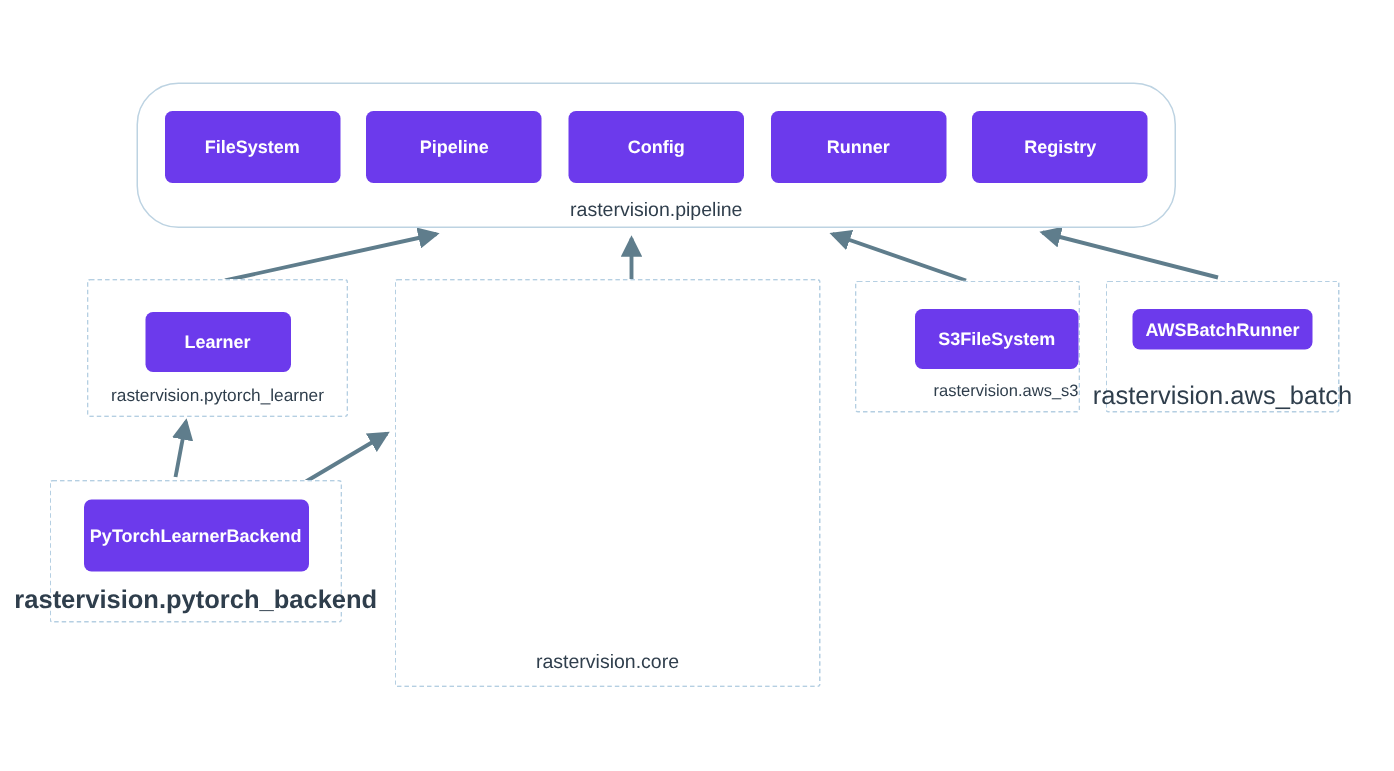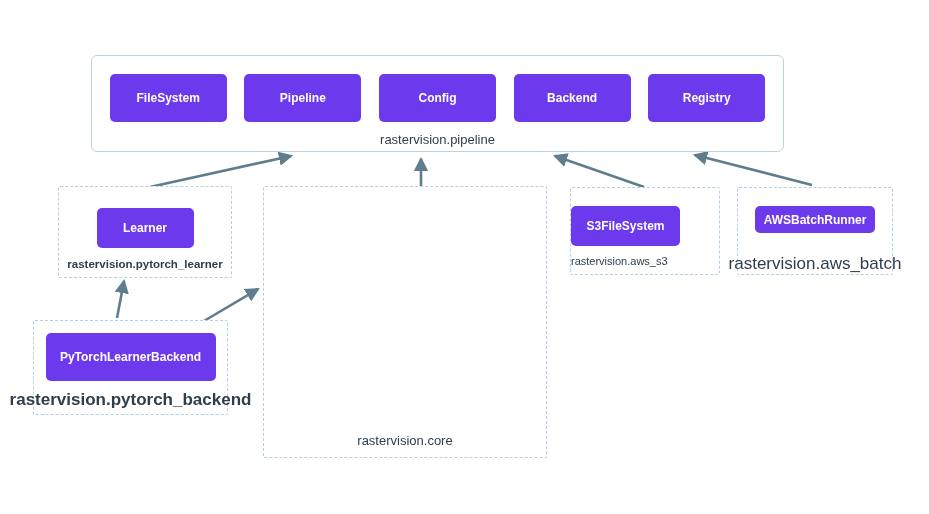--- a/index.html
+++ b/index.html
@@ -55,59 +55,59 @@
   }
   .pkg-label {
     color: var(--label-text, #2f3e4c);
     font-size: 13px;
     text-align: center;
     white-space: nowrap;
   }
 
   
   #pkg-pipeline {
-    left: 91px; top: 55px; width: 693px; height: 97px;
+    left: 91px; top: 55px; width: 693px; height: 97px; border-radius: 28px;
   }
   #pkg-pipeline .box-row {
     display: flex;
     justify-content: space-evenly;
     padding-top: 18px;
   }
   #pkg-pipeline .classbox { width: 117px; height: 48px; }
   #pkg-pipeline .pkg-label { margin-top: 10px; }
 
   
   #pkg-pytorch-learner {
     left: 58px; top: 186px; width: 174px; height: 92px;
     display: flex; flex-direction: column; align-items: center;
     padding-top: 21px;
   }
   #pkg-pytorch-learner .classbox { width: 97px; height: 40px; text-align: center; }
-  #pkg-pytorch-learner .pkg-label { margin-top: 10px; font-size: 11.5px; font-weight: bold; }
+  #pkg-pytorch-learner .pkg-label { margin-top: 10px; font-size: 11.5px; }
 
   
   #pkg-core {
     left: 263px; top: 186px; width: 284px; height: 272px;
   }
   #pkg-core .box-grid {
     display: grid;
     grid-template-columns: 116px 116px;
     column-gap: 17px;
     row-gap: 14px;
     padding: 17px 0 0 18px;
   }
   #pkg-core .classbox { width: 116px; height: 44px; }
   #pkg-core .pkg-label {
     position: absolute; left: 0; right: 0; bottom: 9px;
   }
 
   
   #pkg-aws-s3 {
     left: 570px; top: 187px; width: 150px; height: 88px;
-    display: flex; flex-direction: column; align-items: flex-start;
+    display: flex; flex-direction: column; align-items: flex-end;
     padding-top: 18px;
   }
   #pkg-aws-s3 .classbox { width: 109px; height: 40px; }
   #pkg-aws-s3 .pkg-label { margin-top: 9px; font-size: 11px; }
 
   
   #pkg-aws-batch {
     left: 737px; top: 187px; width: 156px; height: 88px;
     display: flex; flex-direction: column; align-items: center;
     padding-top: 18px;
@@ -115,21 +115,21 @@
   }
   #pkg-aws-batch .classbox { width: 120px; height: 40px; }
   #pkg-aws-batch .pkg-label { margin-top: 21px; font-size: 17px; }
 
   
   #pkg-pytorch-backend {
     left: 33px; top: 320px; width: 195px; height: 95px;
     display: flex; flex-direction: column; align-items: center;
     padding-top: 12px;
   }
-  #pkg-pytorch-backend .classbox { width: 170px; height: 48px; }
+  #pkg-pytorch-backend .classbox { width: 150px; height: 48px; }
   #pkg-pytorch-backend .pkg-label { margin-top: 9px; font-size: 17px; font-weight: bold; }
 </style>
 </head>
 <body>
 
 <div class="canvas">
 
   <svg class="arrows-layer" viewBox="0 0 929 514">
     <defs>
       <marker id="ah" viewBox="0 0 10 10" refX="8.5" refY="5" markerWidth="5.5" markerHeight="5.5" orient="auto-start-reverse">
@@ -142,21 +142,21 @@
       <line x1="812" y1="185" x2="695" y2="155" marker-end="url(#ah)"></line>
       <line x1="117" y1="318" x2="124" y2="281" marker-end="url(#ah)"></line>
       <line x1="204" y1="321" x2="258" y2="289" marker-end="url(#ah)"></line>
     </svg>
 
   <div class="pkg solid" id="pkg-pipeline">
     <div class="box-row">
       <div class="classbox">FileSystem</div>
       <div class="classbox">Pipeline</div>
       <div class="classbox">Config</div>
-      <div class="classbox">Backend</div>
+      <div class="classbox">Runner</div>
       <div class="classbox">Registry</div>
     </div>
     <div class="pkg-label">rastervision.pipeline</div>
   </div>
 
   <div class="pkg dashed" id="pkg-pytorch-learner">
     <div class="classbox">Learner</div>
     <div class="pkg-label">rastervision.pytorch_learner</div>
   </div>
 

